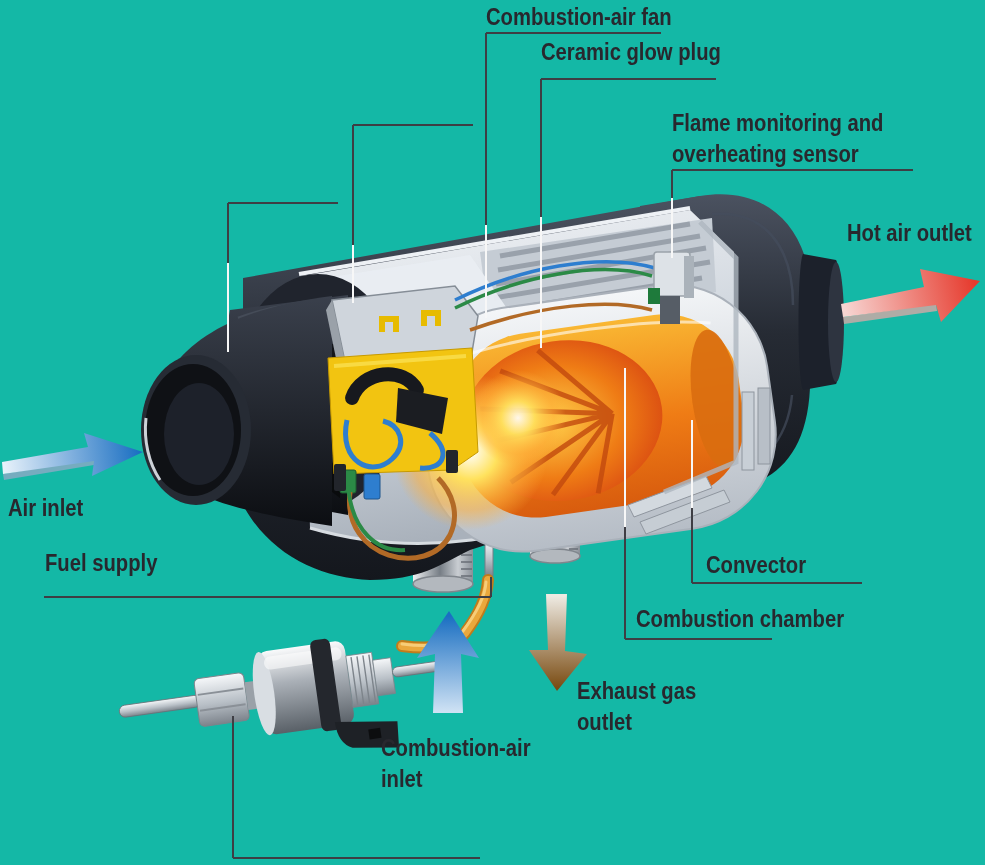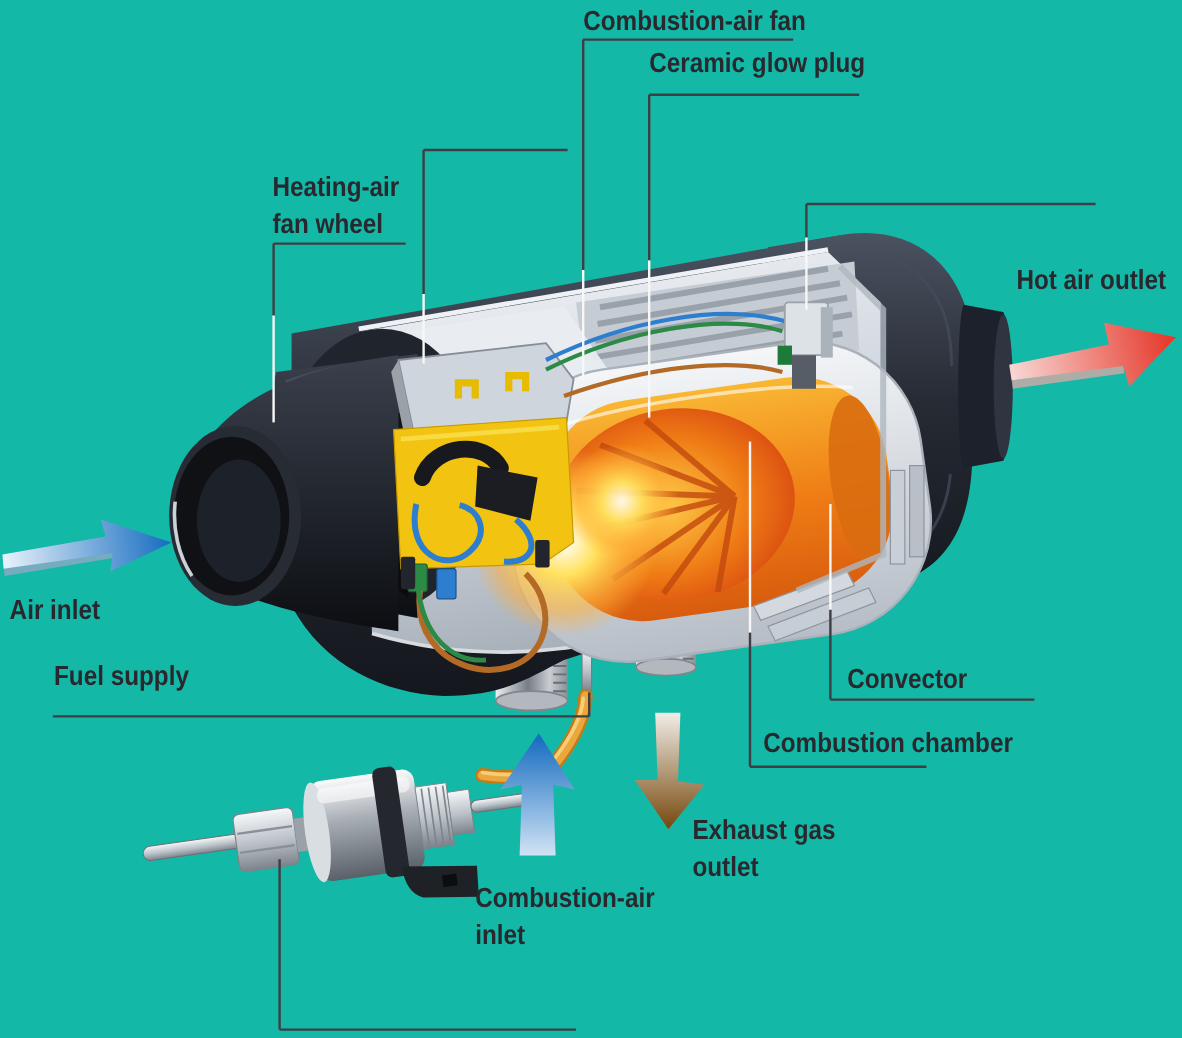--- a/index.html
+++ b/index.html
@@ -249,31 +249,31 @@
     <path d="M353,245 V303"></path>
     <path d="M228,263 V352"></path>
     <path d="M672,198 V258"></path>
     <path d="M692,508 V420"></path>
     <path d="M625,527 V368"></path>
   </g>
 </svg>
 
 <div class="lbl" style="left:486px;top:2px"><span class="tx">Combustion-air fan</span></div>
 <div class="lbl" style="left:541px;top:37px"><span class="tx">Ceramic glow plug</span></div>
-<div class="lbl" style="left:227px;top:140px">
-  <span class="ln">Heating-air</span>
-  <span class="ln">fan wheel</span>
+<div class="lbl" style="left:672px;top:108px">
+  <span class="ln">Flame monitoring and</span>
+  <span class="ln">overheating sensor</span>
 </div>
 <div class="lbl" style="left:847px;top:218px"><span class="tx">Hot air outlet</span></div>
 <div class="lbl" style="left:8px;top:493px"><span class="tx">Air inlet</span></div>
 <div class="lbl" style="left:45px;top:548px"><span class="tx">Fuel supply</span></div>
 <div class="lbl" style="left:706px;top:550px"><span class="tx">Convector</span></div>
 <div class="lbl" style="left:636px;top:604px"><span class="tx">Combustion chamber</span></div>
 <div class="lbl" style="left:577px;top:676px">
   <span class="ln">Exhaust gas</span>
   <span class="ln">outlet</span>
 </div>
-<div class="lbl" style="left:396px;top:733px">
+<div class="lbl" style="left:381px;top:733px">
   <span class="ln">Combustion-air</span>
   <span class="ln">inlet</span>
 </div>
 
 </div>
 
 </body></html>

